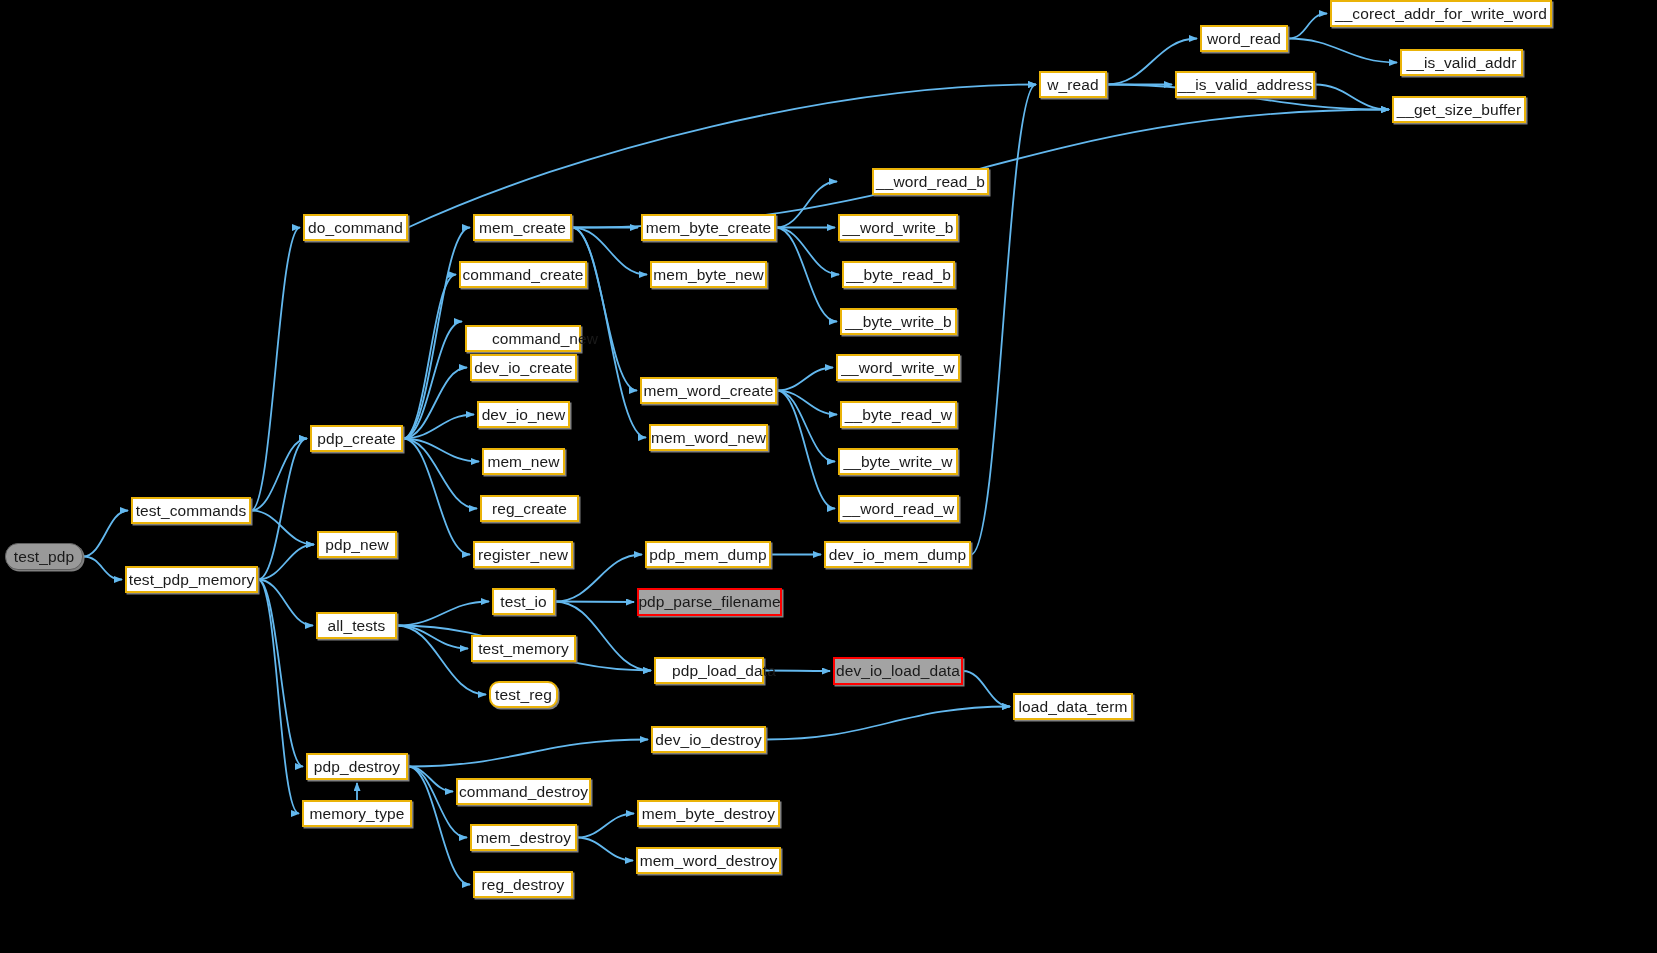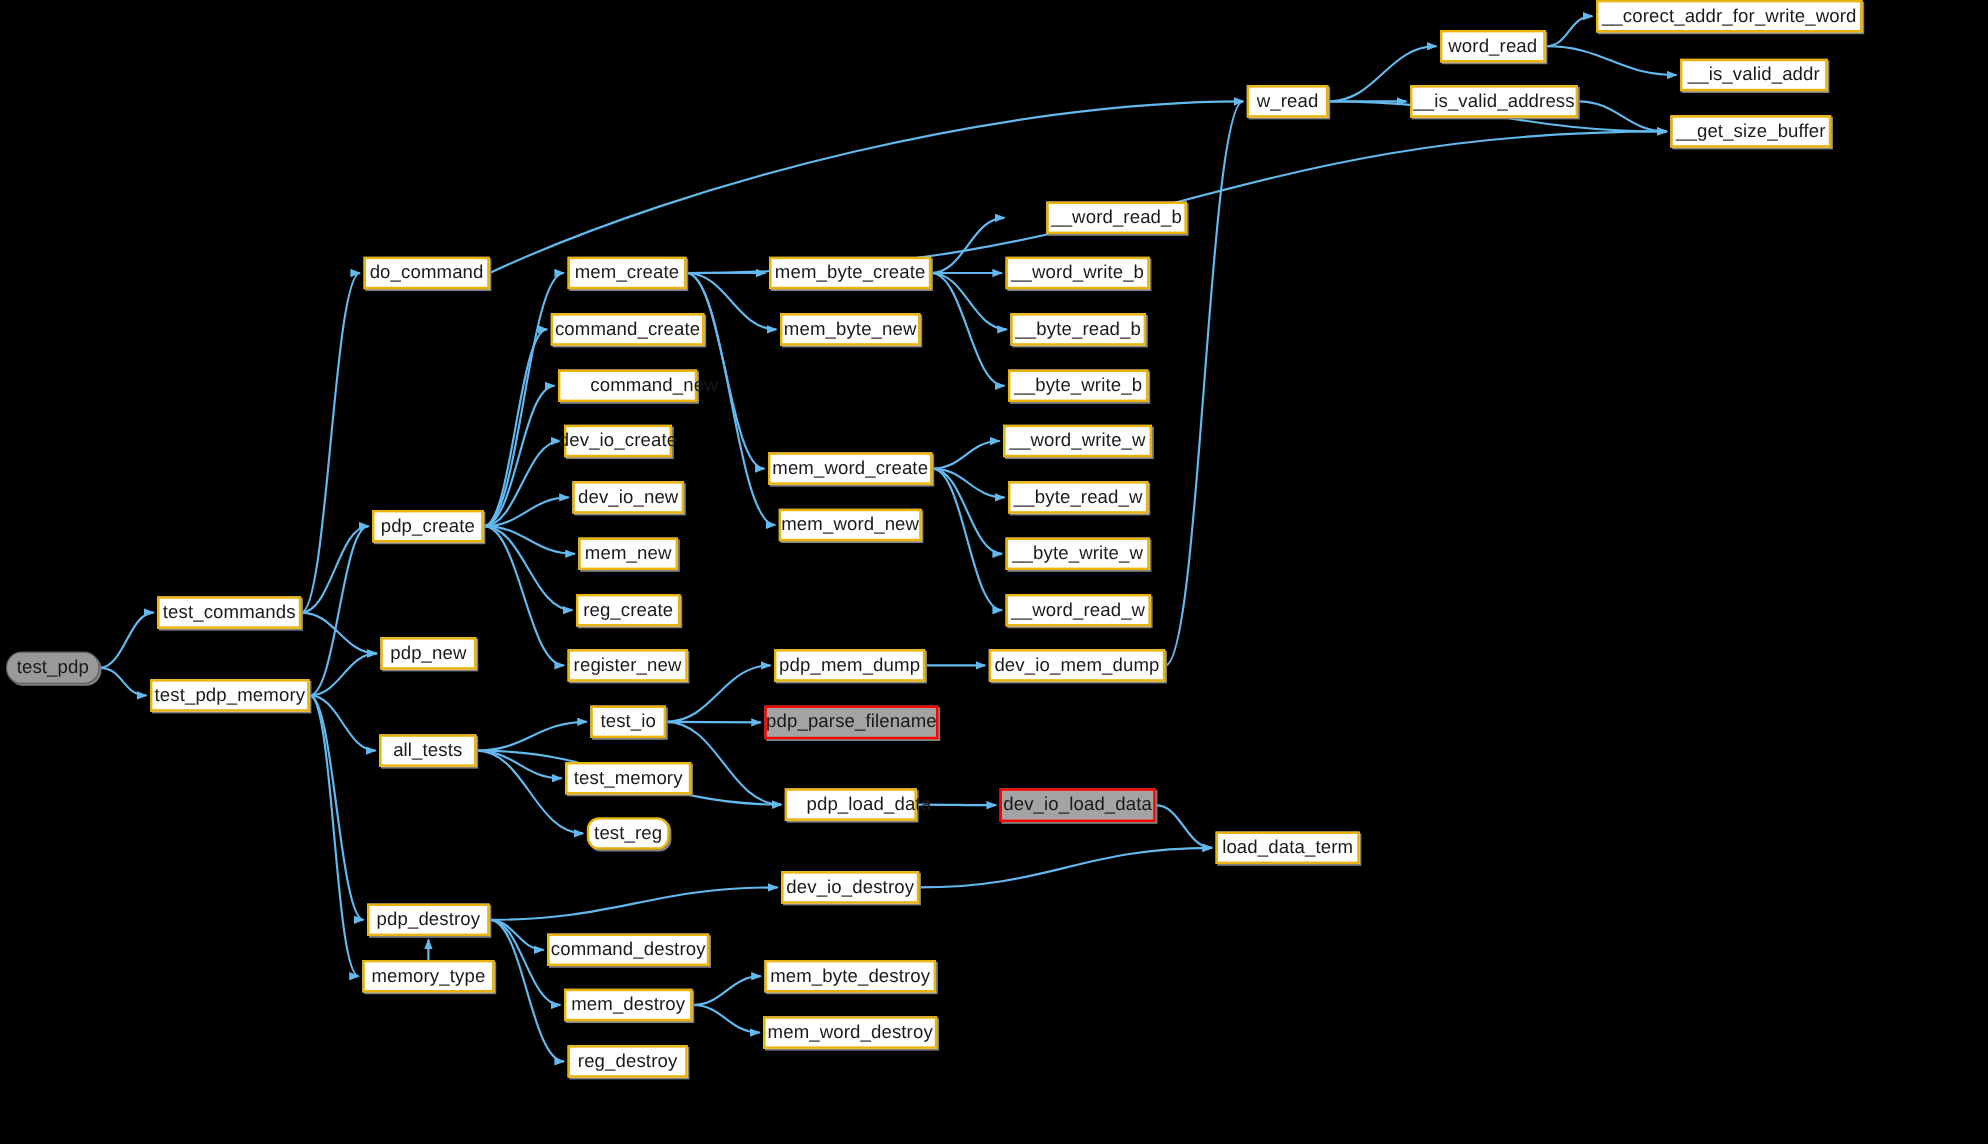--- a/index.html
+++ b/index.html
@@ -111,33 +111,33 @@
       </div>
       <div class="node" style="left: 302px; top: 800px; width: 110px; height: 27px;">
         <span>memory_type</span>
       </div>
       <div class="node" style="left: 473px; top: 214px; width: 99px; height: 27px;">
         <span>mem_create</span>
       </div>
       <div class="node" style="left: 459px; top: 261px; width: 128px; height: 27px;">
         <span>command_create</span>
       </div>
-      <div class="node" style="left: 465px; top: 308px; width: 116px; height: 27px; padding-left: 44px;">
+      <div class="node" style="left: 465px; top: 325px; width: 116px; height: 27px; padding-left: 44px;">
         <span>command_new</span>
       </div>
-      <div class="node" style="left: 470px; top: 354px; width: 90px; height: 27px;">
+      <div class="node" style="left: 470px; top: 354px; width: 107px; height: 27px;">
         <span>dev_io_create</span>
       </div>
       <div class="node" style="left: 477px; top: 401px; width: 93px; height: 27px;">
         <span>dev_io_new</span>
       </div>
       <div class="node" style="left: 482px; top: 448px; width: 83px; height: 27px;">
         <span>mem_new</span>
       </div>
-      <div class="node" style="left: 480px; top: 495px; width: 87px; height: 27px;">
+      <div class="node" style="left: 480px; top: 495px; width: 99px; height: 27px;">
         <span>reg_create</span>
       </div>
       <div class="node" style="left: 473px; top: 541px; width: 100px; height: 27px;">
         <span>register_new</span>
       </div>
       <div class="node" style="left: 492px; top: 588px; width: 63px; height: 27px;">
         <span>test_io</span>
       </div>
       <div class="node" style="left: 471px; top: 635px; width: 105px; height: 27px;">
         <span>test_memory</span>

